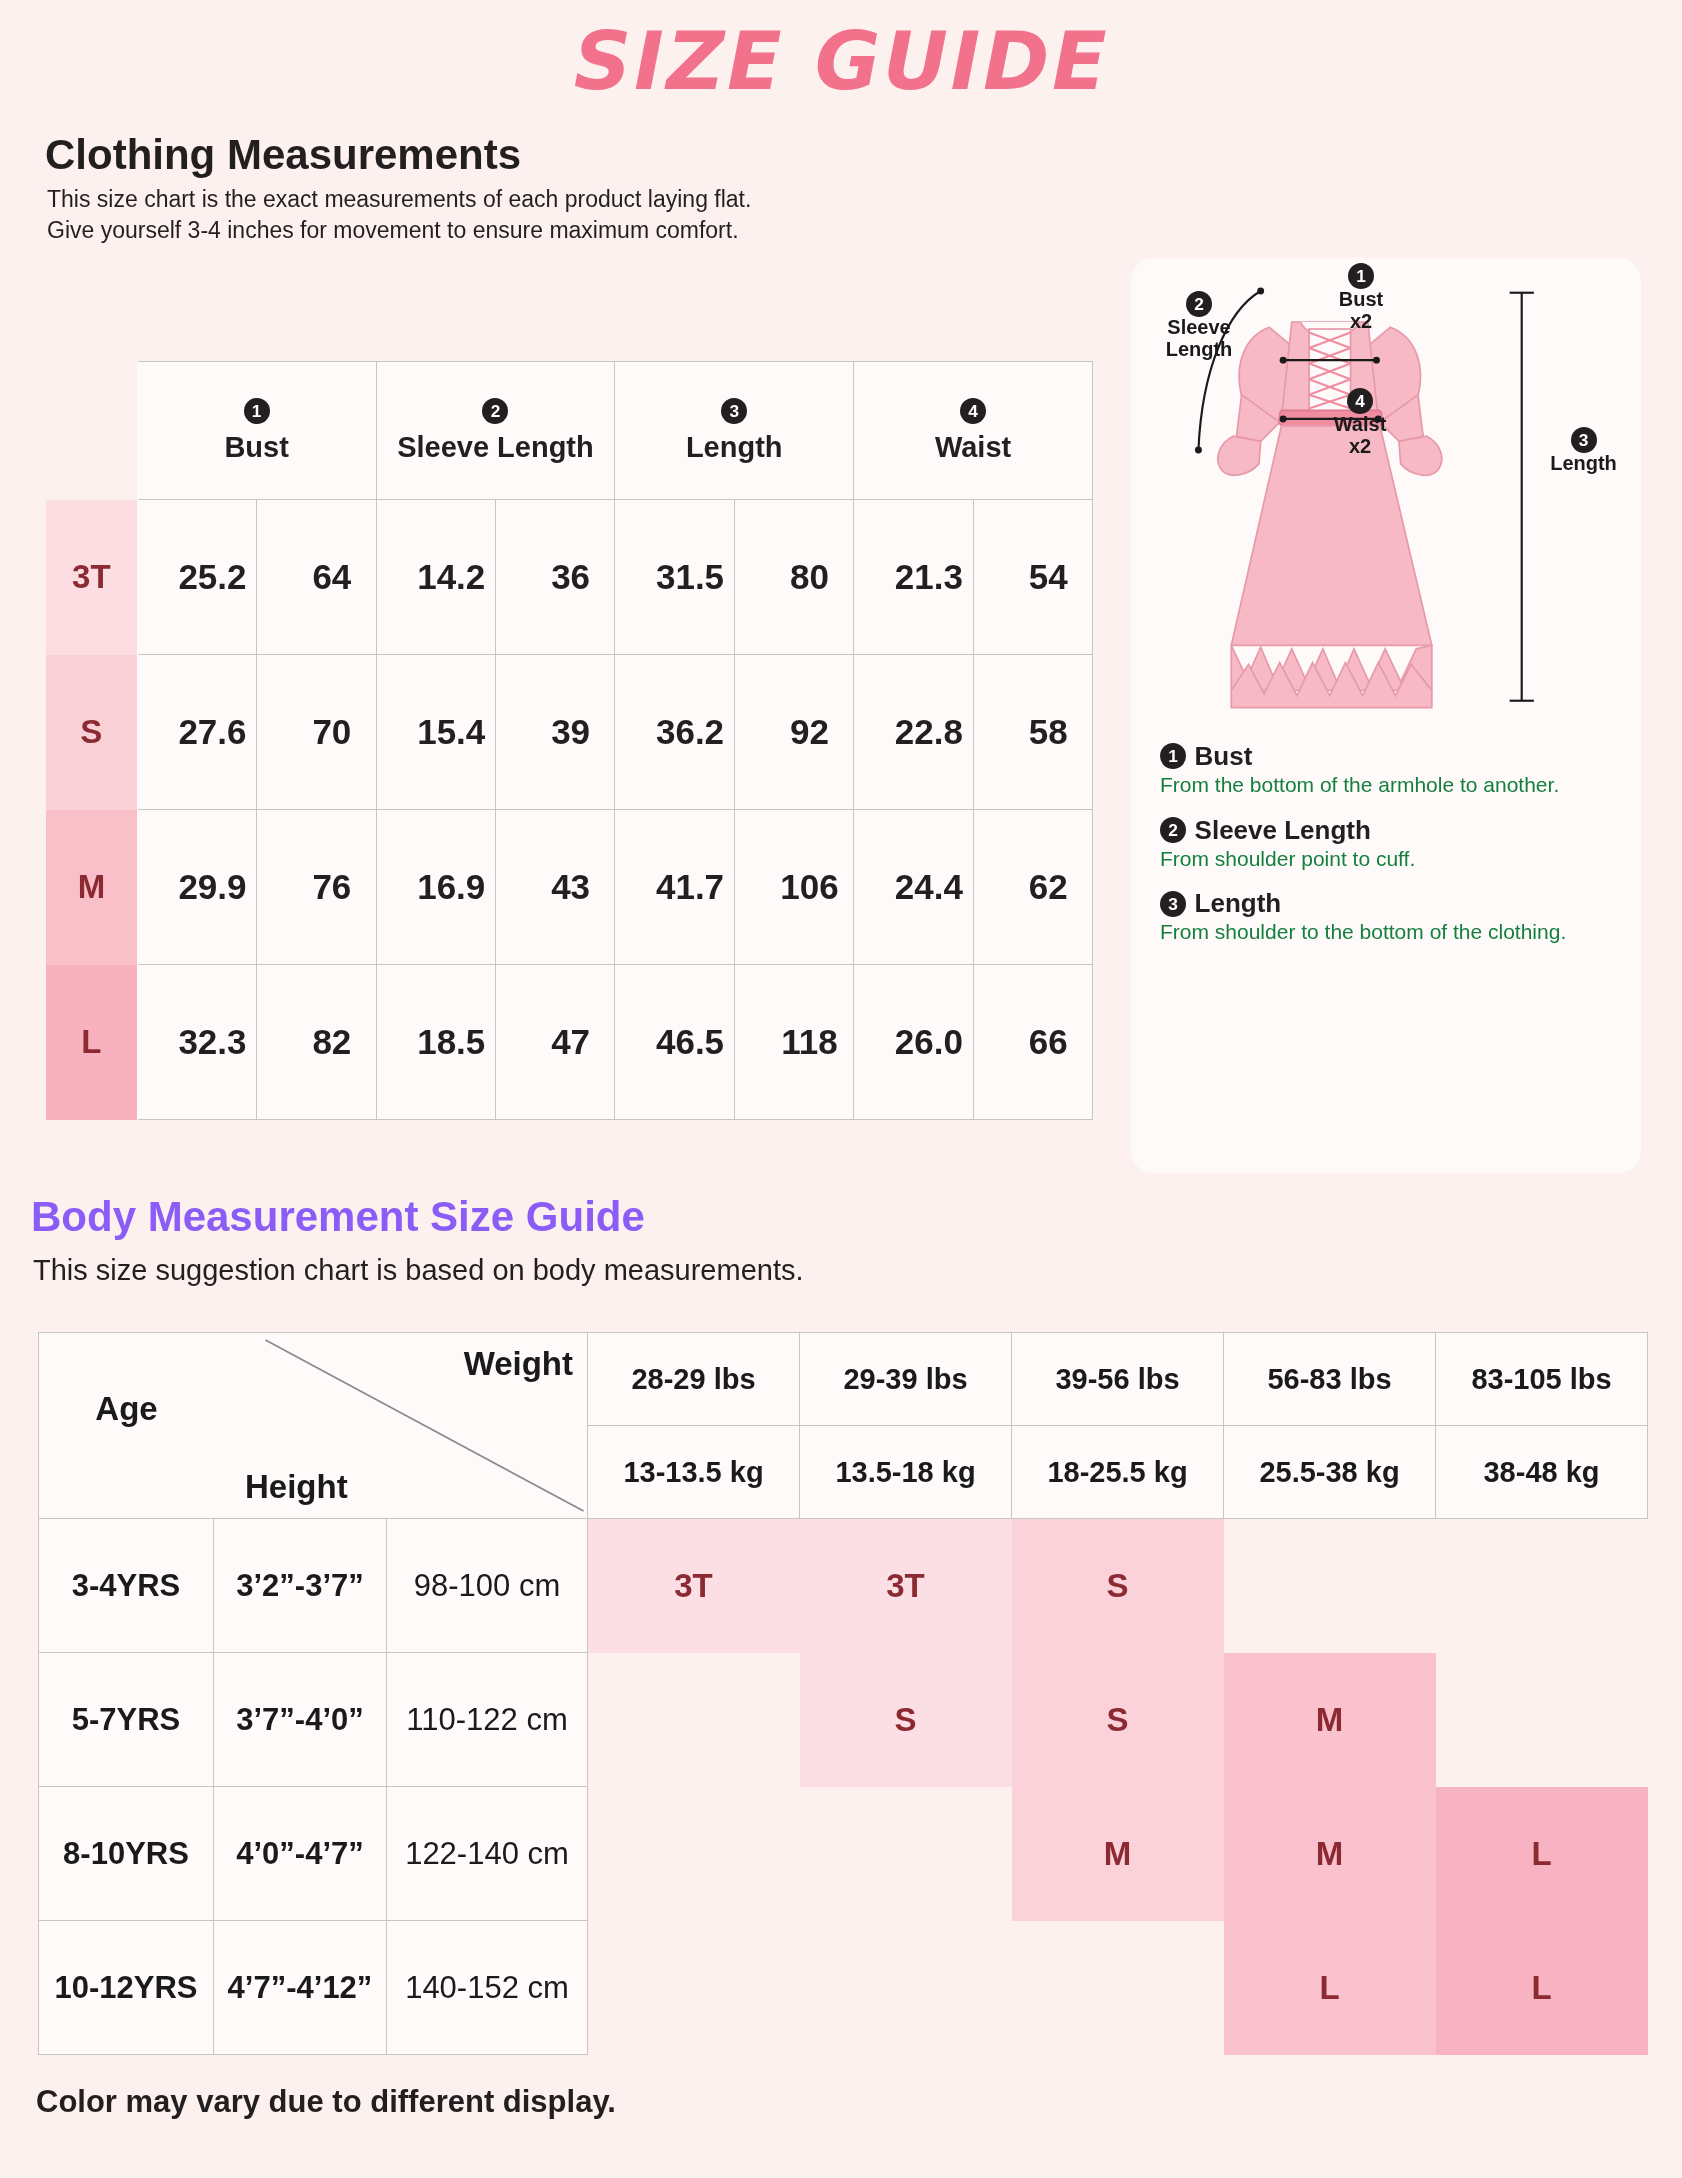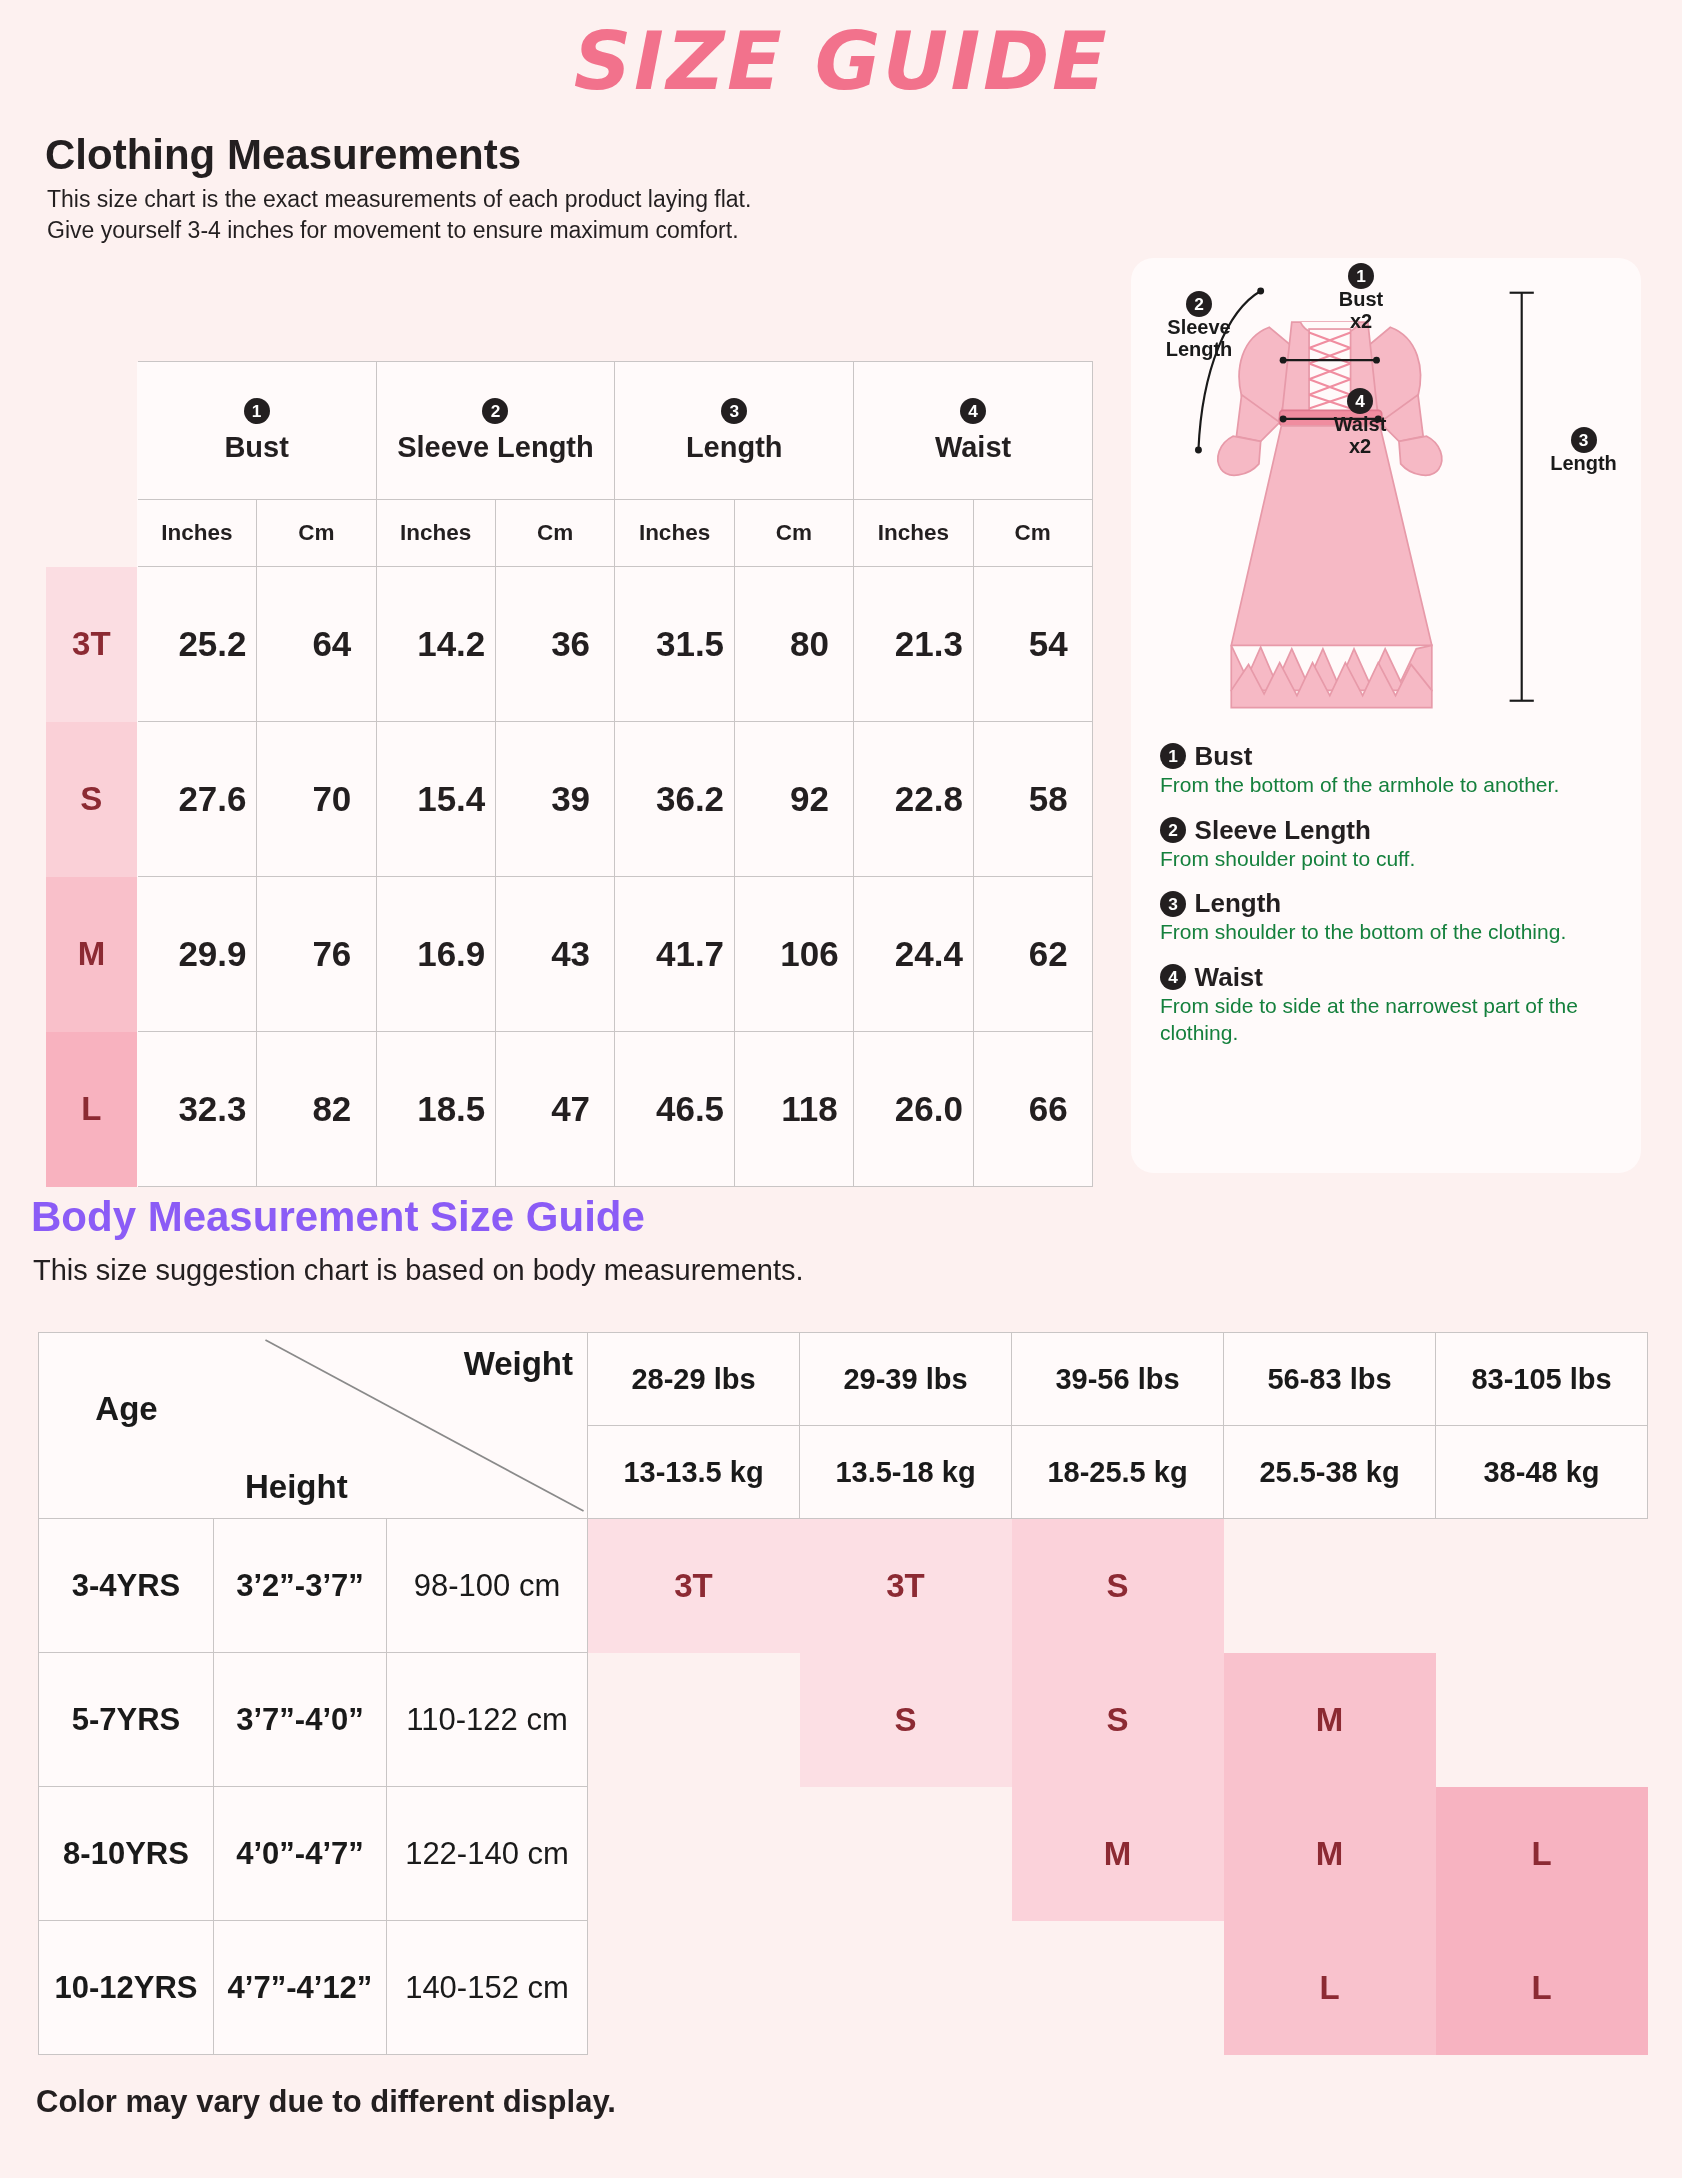--- a/index.html
+++ b/index.html
@@ -272,31 +272,20 @@
         </td>
         <td class="grp-head" colspan="2">
           <span class="num">3</span>
           <span>Length</span>
         </td>
         <td class="grp-head" colspan="2">
           <span class="num">4</span>
           <span>Waist</span>
         </td>
       </tr>
-      <tr>
-        <td class="corner-blank"></td>
-        <td class="unit-head">Inches</td>
-        <td class="unit-head">Cm</td>
-        <td class="unit-head">Inches</td>
-        <td class="unit-head">Cm</td>
-        <td class="unit-head">Inches</td>
-        <td class="unit-head">Cm</td>
-        <td class="unit-head">Inches</td>
-        <td class="unit-head">Cm</td>
-      </tr>
 
       <tr class="row-3t">
         <td class="sz-cell">3T</td>
         <td class="val-cell">25.2</td>
         <td class="val-cell">64</td>
         <td class="val-cell">14.2</td>
         <td class="val-cell">36</td>
         <td class="val-cell">31.5</td>
         <td class="val-cell">80</td>
         <td class="val-cell">21.3</td>
@@ -420,26 +409,20 @@
       <div class="legend-title">
         <span class="num">2</span><span>Sleeve Length</span>
       </div>
       <div class="legend-desc">From shoulder point to cuff.</div>
     </div>
     <div class="legend-item">
       <div class="legend-title">
         <span class="num">3</span><span>Length</span>
       </div>
       <div class="legend-desc">From shoulder to the bottom of the clothing.</div>
-    </div>
-    <div class="legend-item">
-      <div class="legend-title">
-        <span class="num">4</span><span>Waist</span>
-      </div>
-      <div class="legend-desc">From side to side at the narrowest part of the clothing.</div>
     </div>
   </div>
 </div>
 
 <div class="body-sec-h">Body Measurement Size Guide</div>
 <div class="body-sec-sub">This size suggestion chart is based on body measurements.</div>
 
 <div class="body-wrap">
   <table class="btbl">
     <colgroup>

